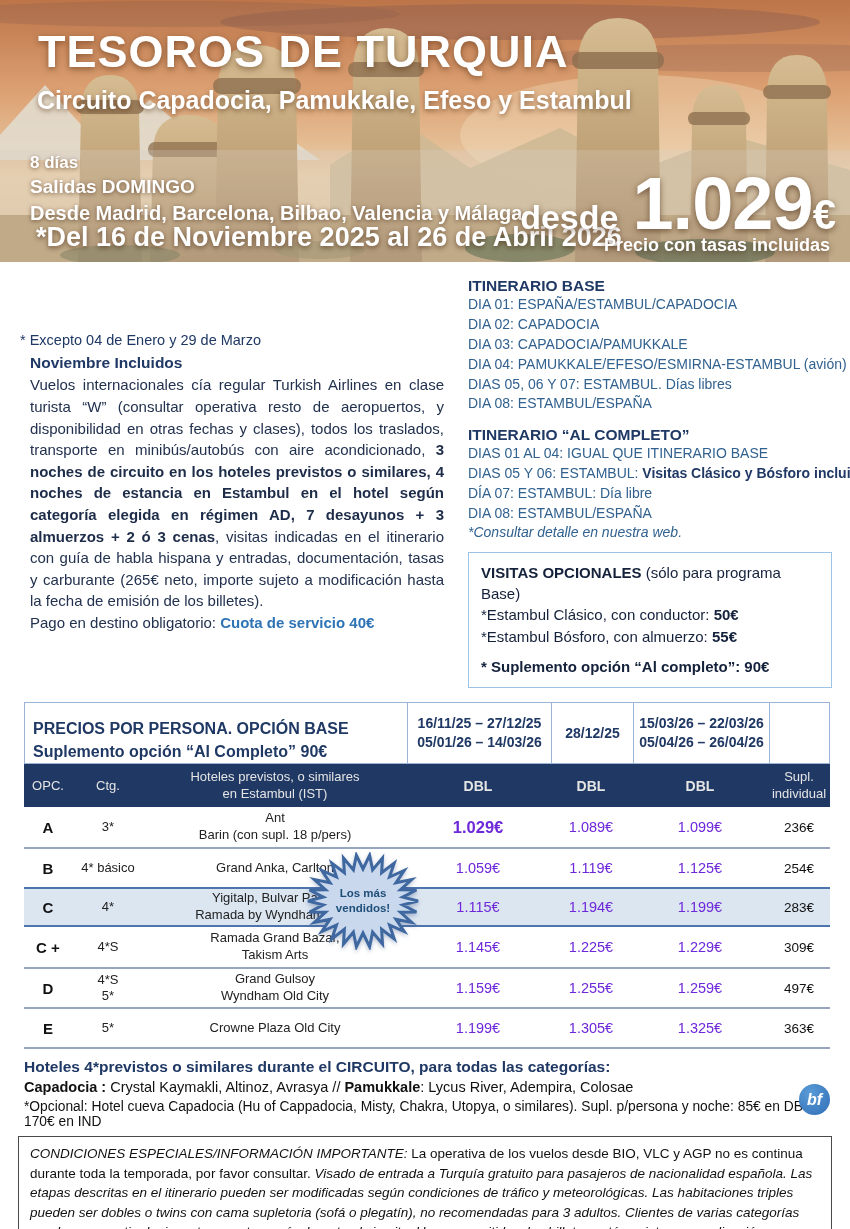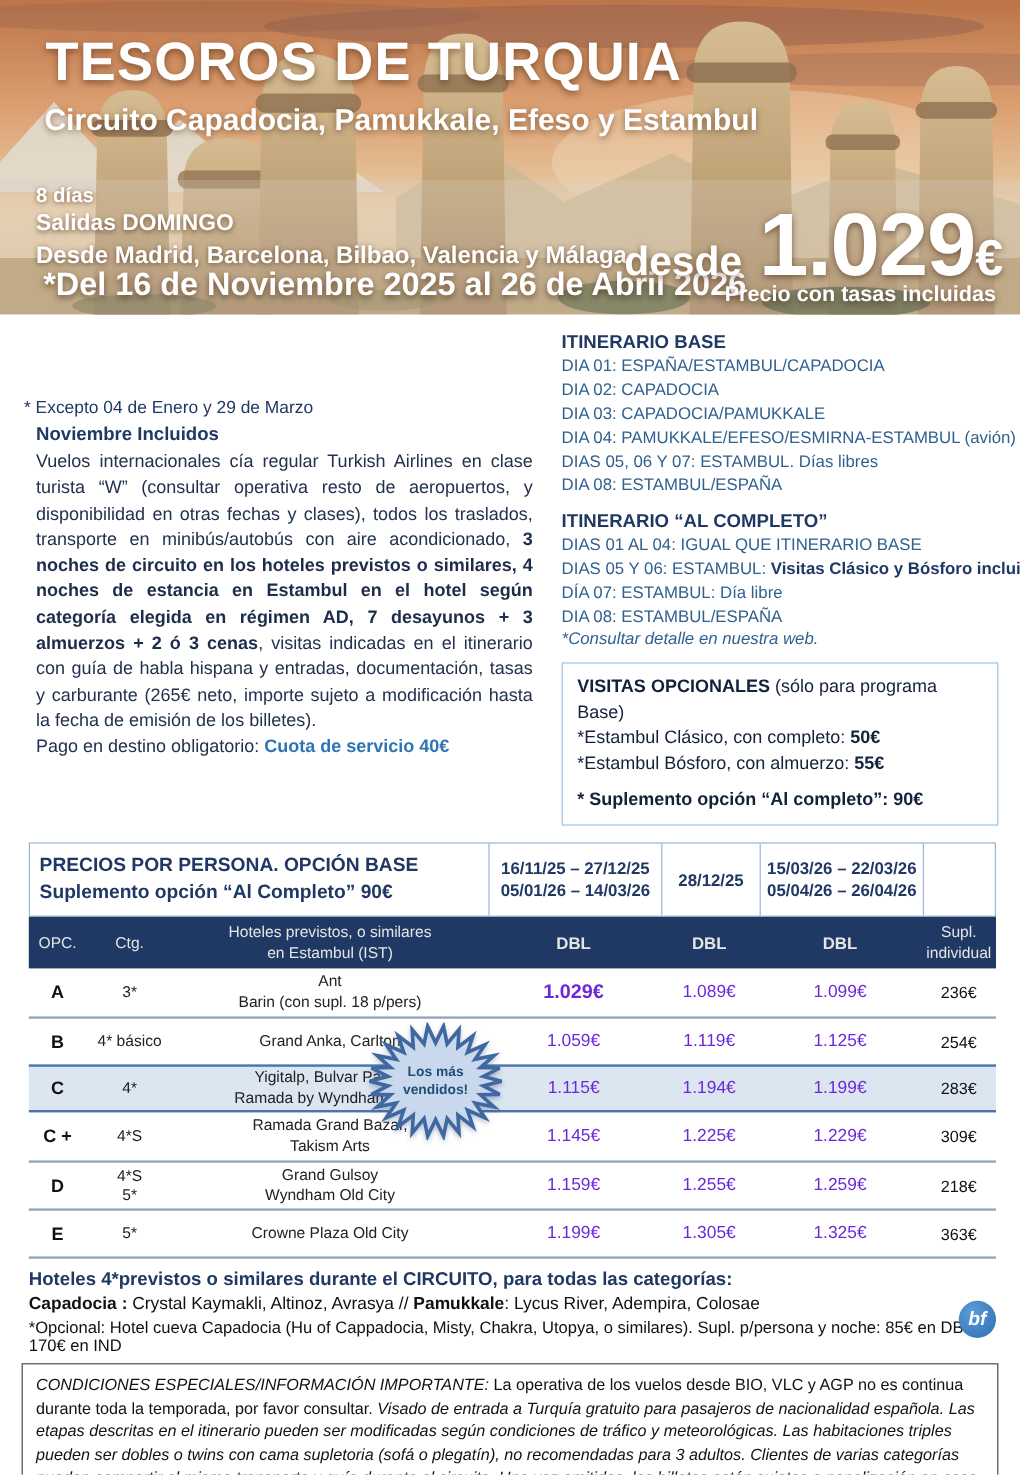--- a/index.html
+++ b/index.html
@@ -54,21 +54,21 @@
                 color:#14213a; font-size:15px; line-height:1.42; }
   .visits-box .vb-title { font-weight:bold; }
   .visits-box .vb-supl { font-weight:bold; margin-top:9px; }
 
   
   .pricing { flex:none; margin:14px 20px 0 24px; position:relative; }
   .trow { display:grid; grid-template-columns:48px 72px 262px 144px 82px 136px 1fr; align-items:center; }
   .thead-top { border:1px solid #9BB3D4; min-height:62px; color:#1F3864; font-weight:bold; }
   .thead-top .cell { align-self:stretch; display:flex; flex-direction:column; justify-content:center;
                      text-align:center; font-size:14px; line-height:1.35; }
-  .thead-top .title-cell { grid-column:1 / 4; text-align:left; padding-left:8px; font-size:16px; line-height:1.4; }
+  .thead-top .title-cell { grid-column:1 / 4; text-align:left; padding-left:8px; font-size:16px; line-height:1.4;justify-content:flex-end; }
   .thead-top .bordered { border-left:1px solid #9BB3D4; }
   .thead-navy { background:#1F3864; color:#e5e5e5; min-height:43px; text-align:center; font-size:13px; }
   .thead-navy .two-line { line-height:1.25; }
   .thead-navy .dbl { font-size:14px; font-weight:bold; }
   .tbody .trow { min-height:40px; text-align:center; }
   .tbody .trow + .trow { border-top:2px solid #96A5C0; }
   .tbody { border-bottom:2px solid #96A5C0; }
   .row-a { min-height:52px; }
   .row-c { background:#DCE6F1; border-top:2px solid #4E74AE !important; border-bottom:2px solid #4E74AE; min-height:48px; }
   .row-cplus { border-top:none !important; min-height:44px; }
@@ -188,21 +188,21 @@
         <div class="itin-title" style="margin-top:0;">ITINERARIO “AL COMPLETO”</div>
         <div class="itin-line">DIAS 01 AL 04: IGUAL QUE ITINERARIO BASE</div>
         <div class="itin-line"><span>DIAS 05 Y 06: ESTAMBUL: </span><b>Visitas Clásico y Bósforo incluidas</b></div>
         <div class="itin-line">DÍA 07: ESTAMBUL: Día libre</div>
         <div class="itin-line">DIA 08: ESTAMBUL/ESPAÑA</div>
         <div class="itin-note">*Consultar detalle en nuestra web.</div>
       </div>
 
       <div class="visits-box">
         <div><span class="vb-title">VISITAS OPCIONALES</span><span> (sólo para programa Base)</span></div>
-        <div><span>*Estambul Clásico, con completo: </span><b>50€</b></div>
+        <div><span>*Estambul Clásico, con conductor: </span><b>50€</b></div>
         <div><span>*Estambul Bósforo, con almuerzo: </span><b>55€</b></div>
         <div class="vb-supl">* Suplemento opción “Al completo”: 90€</div>
       </div>
     </div>
   </div>
 
   <div class="pricing">
 
     <div class="trow thead-top">
       <div class="cell title-cell">
@@ -301,21 +301,21 @@
             <div>4*S</div>
             <div>5*</div>
           </div>
         <div class="cell-hotel">
             <div>Grand Gulsoy</div>
             <div>Wyndham Old City</div>
           </div>
         <div class="cell-price">1.159€</div>
         <div class="cell-price">1.255€</div>
         <div class="cell-price">1.259€</div>
-        <div class="cell-supl">218€</div>
+        <div class="cell-supl">497€</div>
       </div>
       <div class="trow">
         <div class="cell-opc">E</div>
         <div class="cell-ctg">
             <div>5*</div>
           </div>
         <div class="cell-hotel">
             <div>Crowne Plaza Old City</div>
           </div>
         <div class="cell-price">1.199€</div>

